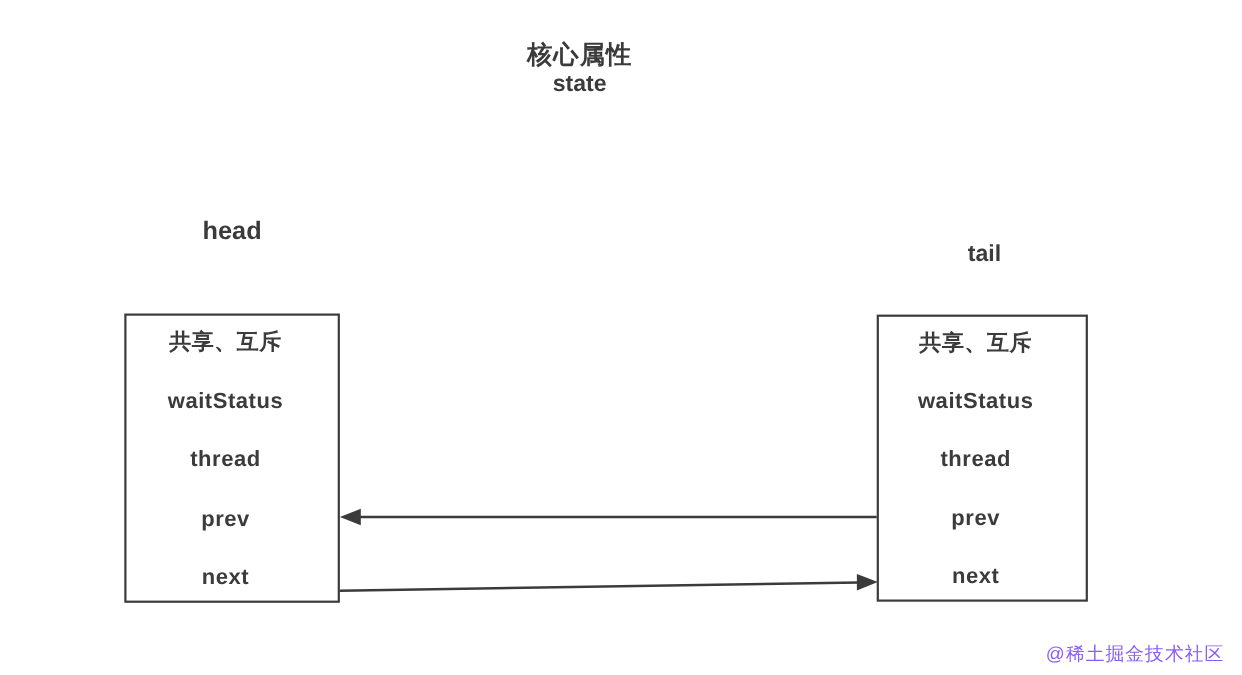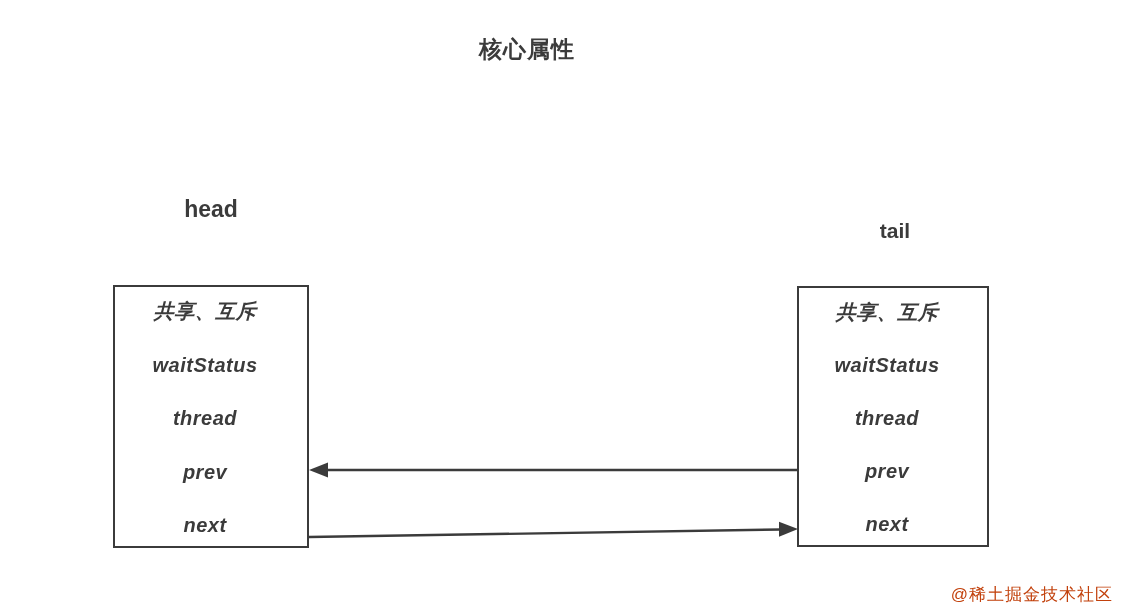--- a/index.html
+++ b/index.html
@@ -49,21 +49,20 @@
 
   .node-box {
     position: absolute;
     border: 2px solid #3b3b3b;
     background: #ffffff;
     box-sizing: border-box;
     display: flex;
     flex-direction: column;
     justify-content: space-between;
     padding: 11px 12px 7px 0;
-    font-style: italic;
   }
   .head-box {
     left: 113px;
     top: 285px;
     width: 196px;
     height: 263px;
   }
   .tail-box {
     left: 797px;
     top: 286px;
@@ -93,33 +92,34 @@
   .arrow-head {
     fill: #3b3b3b;
     stroke: none;
   }
 
   .watermark {
     position: absolute;
     right: 16px;
     bottom: 8px;
     font-size: 17px;
-    color: #c2410c;
+    color: #8b5cf6;
     letter-spacing: 1px;
     font-weight: 400;
     margin-left: 46px;
   }
 </style>
 </head>
 <body>
 
 <div class="canvas">
 
   <div class="title-block">
     <div class="title-line1">核心属性</div>
+    <div class="title-line2">state</div>
   </div>
 
   <div class="node-label tail-label">tail</div>
   <div class="node-label head-label">head</div>
 
   <div class="node-box head-box">
     <div class="field">共享、互斥</div>
     <div class="field">waitStatus</div>
     <div class="field">thread</div>
     <div class="field">prev</div>

